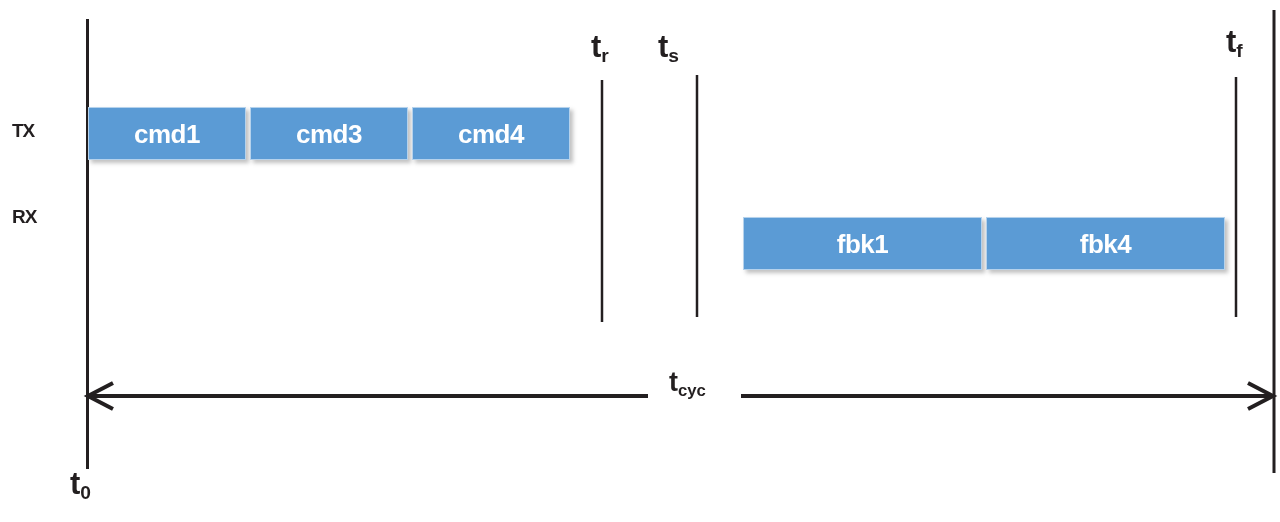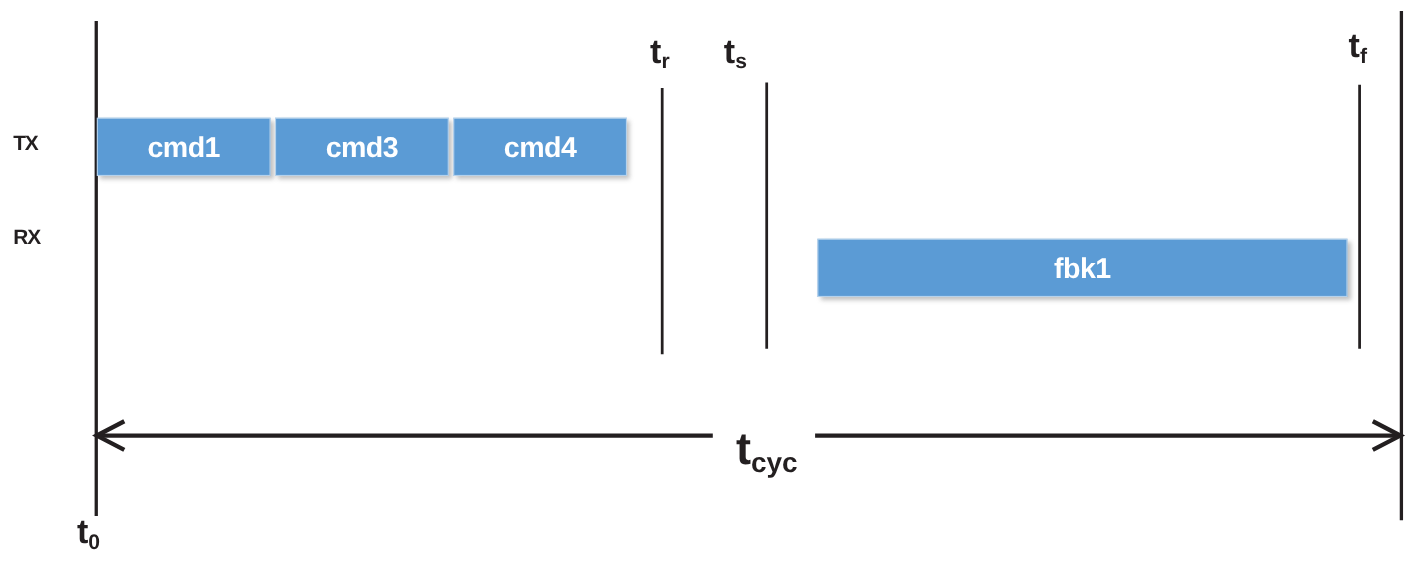--- a/index.html
+++ b/index.html
@@ -51,22 +51,22 @@
     vertical-align: -0.28em;
     margin-left: 1px;
     letter-spacing: 0;
   }
   .tlabel.tr { left: 591px; top: 31px; }
   .tlabel.ts { left: 658px; top: 31px; }
   .tlabel.tf { left: 1226px; top: 26px; }
   .tlabel.t0 { left: 70px; top: 468px; }
   .tlabel.tcyc {
     left: 669px;
-    top: 388px;
-    font-size: 41px;
+    top: 369px;
+    font-size: 27px;
   }
   .seg-row {
     position: absolute;
     display: flex;
     gap: 4px;
     width: 482px;
     height: 53px;
   }
   .seg-row.tx-row { left: 88px; top: 107px; }
   .seg-row.rx-row { left: 743px; top: 197px; margin-top: 20px; }
@@ -106,20 +106,21 @@
   <div class="row-label rx">RX</div>
 
   <div class="seg-row tx-row">
     <div class="seg">cmd1</div>
     <div class="seg">cmd3</div>
     <div class="seg">cmd4</div>
   </div>
 
   <div class="seg-row rx-row">
     <div class="seg">fbk1</div>
+    <div class="seg">fbk4</div>
   </div>
 
   <div class="tlabel tr">
     <span>t</span><sub>r</sub>
   </div>
 
   <div class="tlabel ts">
     <span>t</span><sub>s</sub>
   </div>
 

